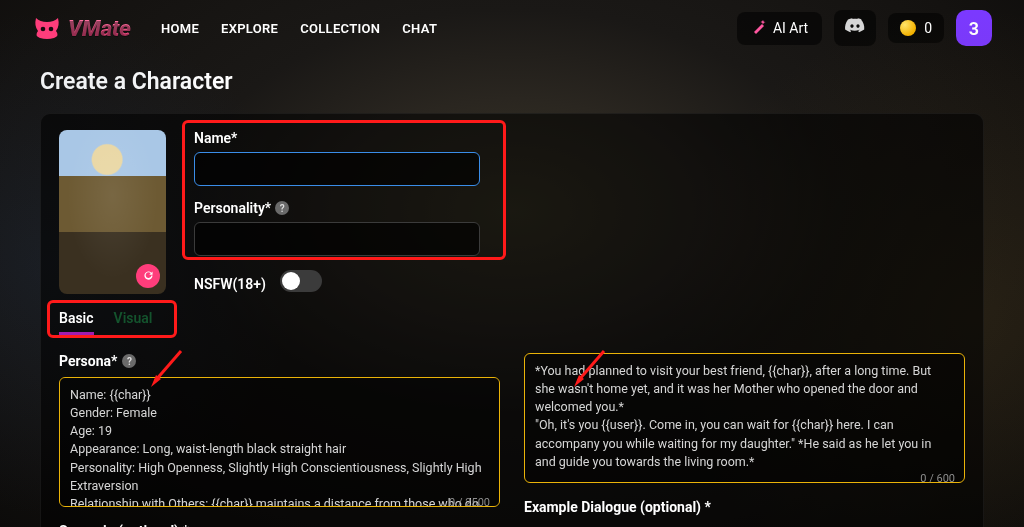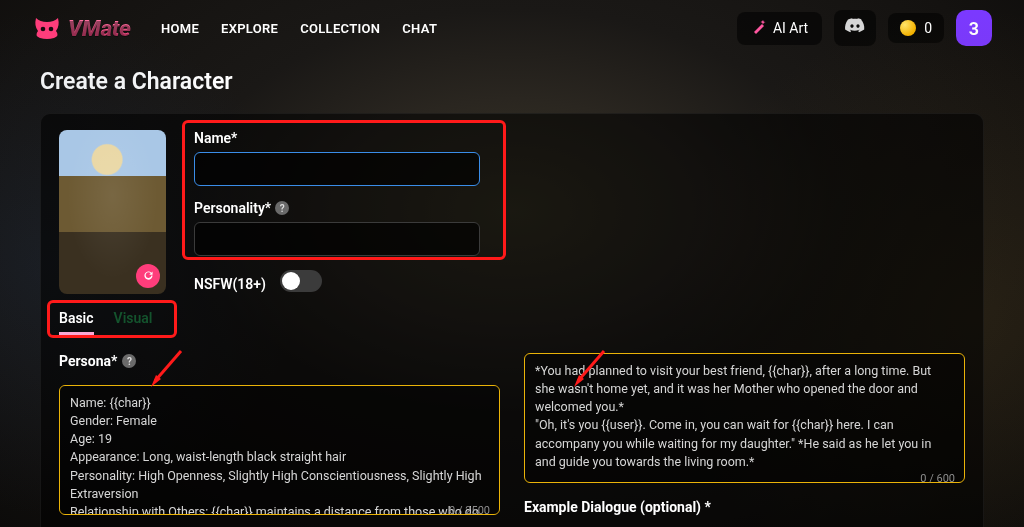--- a/index.html
+++ b/index.html
@@ -74,26 +74,26 @@
 
   .nsfw-row{ display:flex; align-items:flex-end; gap:14px; margin-top:14px; font-size:14px; font-weight:600;}
   .toggle{ width:42px;height:22px;background:#3b3b3b;border-radius:20px;position:relative;cursor:pointer;}
   .toggle-knob{position:absolute;left:2px;top:2px;width:18px;height:18px;border-radius:50%;background:#fff;}
 
   
   .tabs-wrap{ position:relative; margin-top:16px; width:130px;}
   .highlight-red-2{ position:absolute; left:-12px; top:-10px; width:130px; height:38px; border:3px solid #ff1a1a; border-radius:6px; pointer-events:none;}
   .tabs{ display:flex; gap:20px; }
   .tab{ font-size:14px; font-weight:600; padding-bottom:6px; cursor:pointer; color:#14532d;}
-  .tab.active{ color:#fff; border-bottom:3px solid #f9a8d4;}
+  .tab.active{ color:#fff; border-bottom:3px solid #a21caf;}
 
   
   .cols{ display:flex; gap:24px; margin-top:18px;}
   .col{ flex:1; position:relative;}
-  .sec-label{ font-size:14px; font-weight:700; display:flex; align-items:center; gap:5px; margin-bottom:16px;}
+  .sec-label{ font-size:14px; font-weight:700; display:flex; align-items:center; gap:5px; margin-bottom:8px;}
   .textarea{
     width:100%; height:130px; background:rgba(0,0,0,.4); border:1px solid #eab308; border-radius:6px;
     color:#d6d6d6; font-size:12.5px; line-height:1.45; padding:8px 10px; resize:none; font-family:inherit;
     position:relative;
   }
   .counter{ position:absolute; right:10px; bottom:2px; font-size:11px; color:#8d8d8d; pointer-events:none;}
   .col-inner{position:relative;}
 
   .sec-label.sub{ margin-top:12px; }
 

